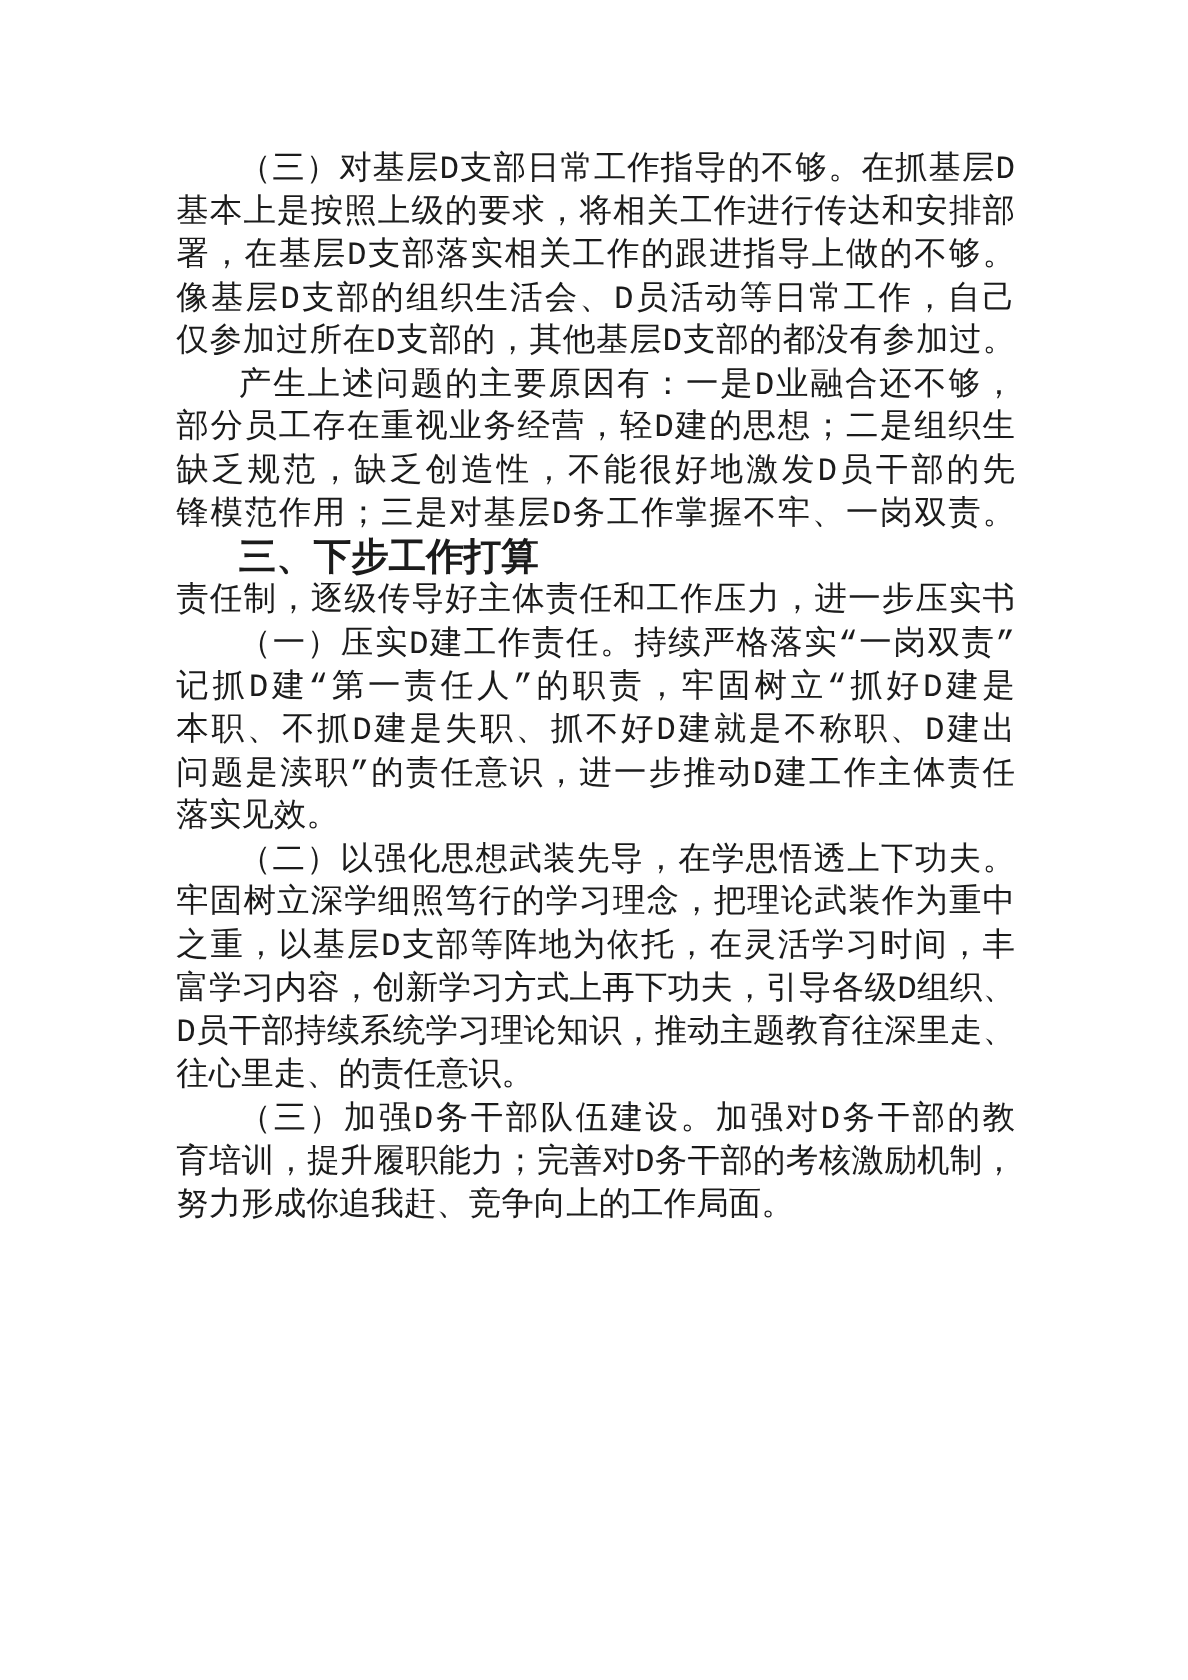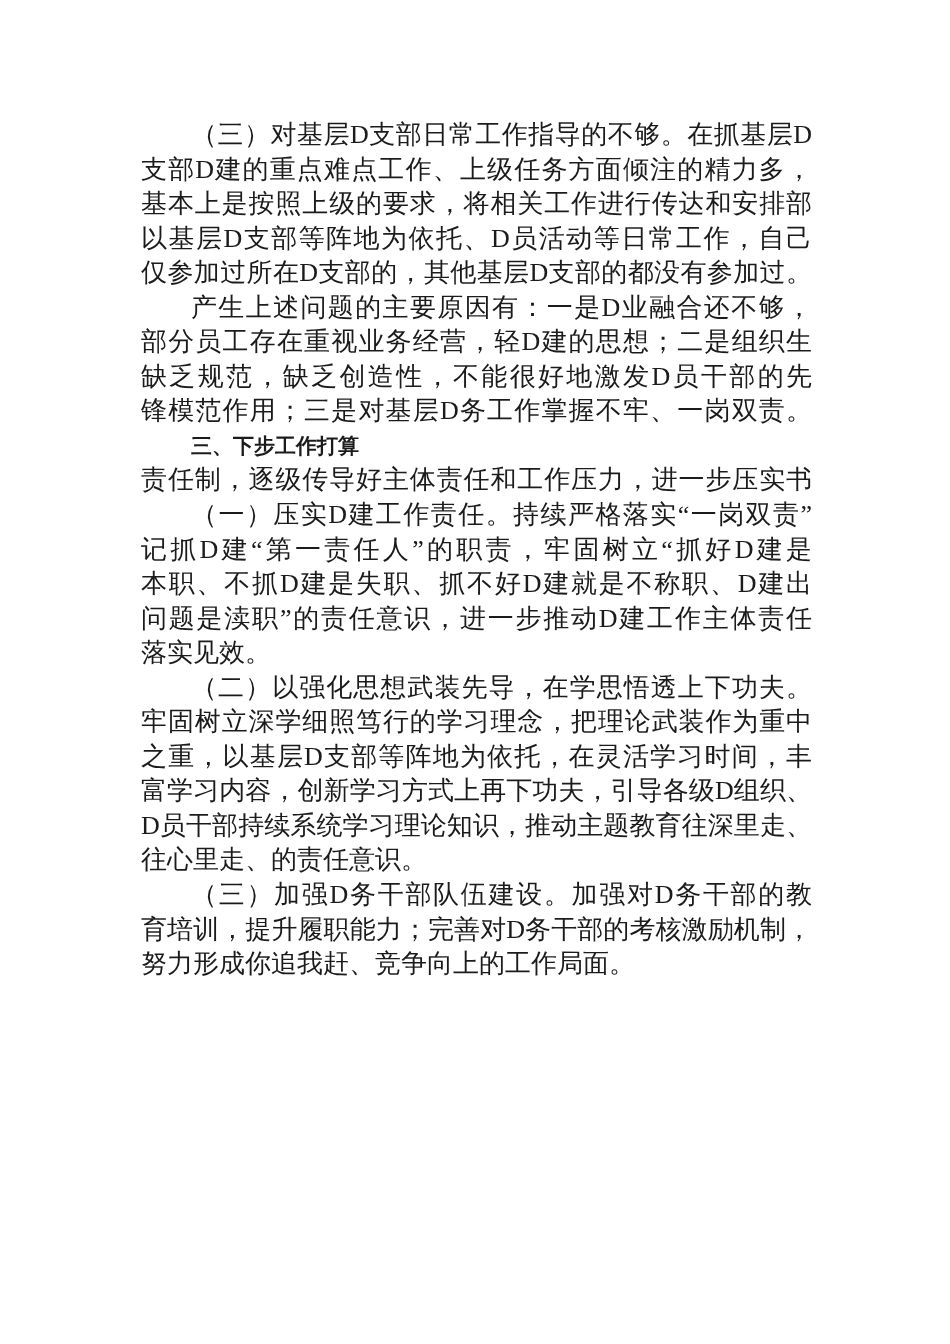--- a/index.html
+++ b/index.html
@@ -14,52 +14,52 @@
     background: #ffffff;
     overflow: hidden;
   }
   .textblock {
     position: absolute;
     left: 141px;
     top: 118px;
     width: 671px;
   }
   .line {
-    font-family: Liberation Serif, serif;
+    font-family: Liberation Mono, monospace;
     font-size: 26px;
     line-height: 34.55px;
     height: 34.55px;
     color: #1b1b1b;
     text-align: justify;
     overflow: hidden;
   }
   .line.j {
     text-align-last: justify;
   }
   .line.indent {
     text-indent: 50px;
   }
   .line.heading {
     font-family: "DejaVu Sans", "Liberation Sans", sans-serif;
     font-weight: 700;
-    font-size: 21px;
+    font-size: 30px;
     text-align: left;
     text-align-last: left;
   }
 </style>
 </head>
 <body>
 
 <div class="page">
   <div class="textblock">
 
     <div class="line j indent">（三）对基层D支部日常工作指导的不够。在抓基层D</div>
-    <div class="line j">支部D建的重点难点工作、上级任务方面倾注的精力多，</div>
     <div class="line j">基本上是按照上级的要求，将相关工作进行传达和安排部</div>
-    <div class="line j">以基层D支部等阵地为依托、D员活动等日常工作，自己</div>
+    <div class="line j">署，在基层D支部落实相关工作的跟进指导上做的不够。</div>
+    <div class="line j">像基层D支部的组织生活会、D员活动等日常工作，自己</div>
     <div class="line j">仅参加过所在D支部的，其他基层D支部的都没有参加过。</div>
 
     <div class="line j indent">产生上述问题的主要原因有：一是D业融合还不够，</div>
     <div class="line j">部分员工存在重视业务经营，轻D建的思想；二是组织生</div>
     <div class="line j">缺乏规范，缺乏创造性，不能很好地激发D员干部的先</div>
     <div class="line j">锋模范作用；三是对基层D务工作掌握不牢、一岗双责。</div>
 
     <div class="line heading indent">三、下步工作打算</div>
 
     <div class="line j">责任制，逐级传导好主体责任和工作压力，进一步压实书</div>

